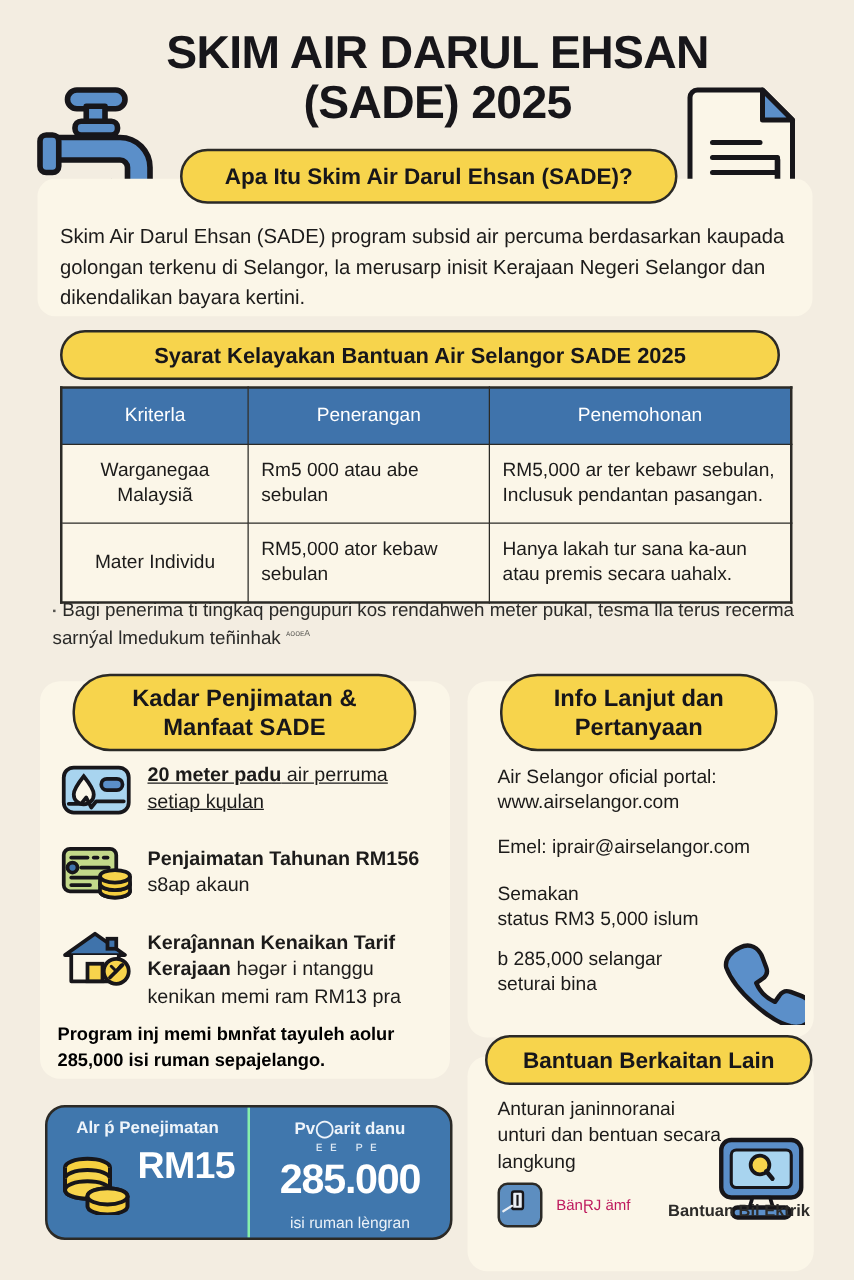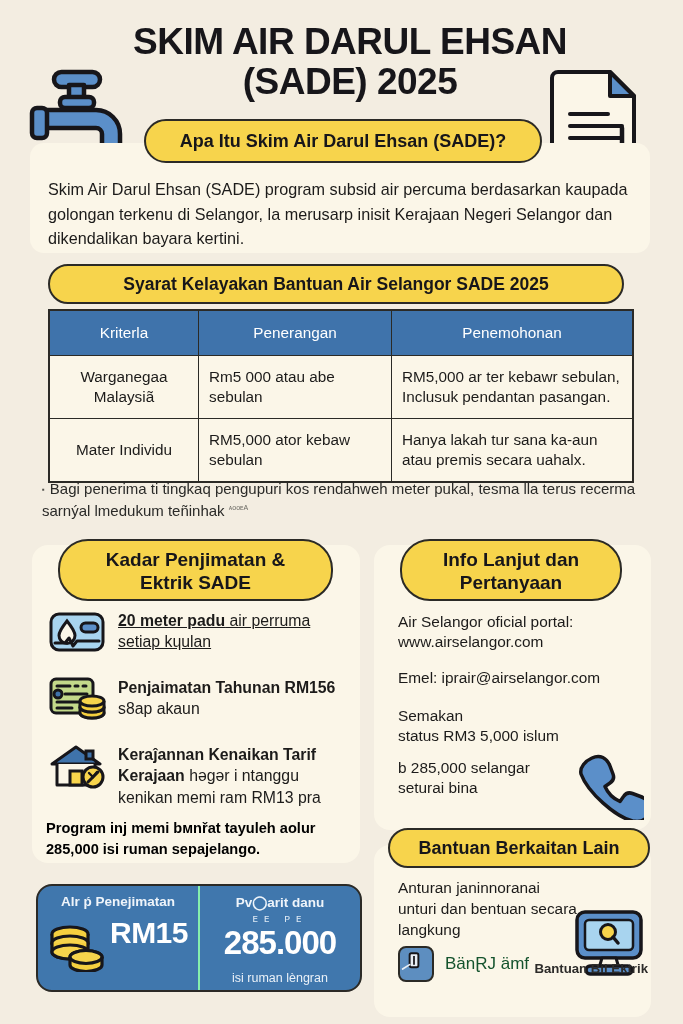--- a/index.html
+++ b/index.html
@@ -309,21 +309,21 @@
     gap: 11px;
     z-index: 3;
   }
   .br-chip {
     width: 32px; height: 32px;
     background: #5d8ec0;
     border: 2px solid #2b2a26;
     border-radius: 8px;
     position: relative;
   }
-  .br-chip-label { font-size: 17px; color: #14532d; }
+  .br-chip-label { font-size: 12px; color: #be185d; }
   .monitor-ico { position: absolute; left: 572px; top: 906px; width: 74px; height: 74px; z-index: 4; }
   .br-caption {
     position: absolute;
     left: 400px; top: 961px; width: 248px;
     text-align: right;
     font-size: 13.2px;
     font-weight: 700;
     color: #2c2b29;
     z-index: 4;
   }
@@ -400,21 +400,21 @@
     </tbody>
   </table>
 
   <div class="footnote">
     <span class="bullet">▪</span><span>Bagi penerima ti tingkaq pengupuri kos rendahweh meter pukal, tesma lla terus recerma sarnýal lmedukum teñinhak</span> <span class="tail">ᴀᴏᴏᴇA</span>
   </div>
 
   <div class="card card-left"></div>
   <div class="pill pill-card pill-kadar">
     <div>Kadar Penjimatan &amp;</div>
-    <div>Ektrik SADE</div>
+    <div>Manfaat SADE</div>
   </div>
 
   <div class="lrow r1">
     <span class="ico">
       <svg viewBox="0 0 58 48" width="58" height="48">
         <rect x="3" y="6" width="52" height="36" rx="8" fill="#a8d4ef" stroke="#17161a" stroke-width="3"></rect>
         <path d="M19 13 c0 0 -8 10 -8 14.5 a8 8 0 0 0 16 0 C27 23 19 13 19 13 z" fill="#fbf6e8" stroke="#17161a" stroke-width="3"></path>
         <rect x="33" y="15" width="17" height="9" rx="4.5" fill="#5b8fc9" stroke="#17161a" stroke-width="3"></rect>
         <path d="M7 35 h10 l4 -5 4 8 4 -5 h22" fill="none" stroke="#17161a" stroke-width="3" stroke-linejoin="round" stroke-linecap="round"></path>
       </svg>

